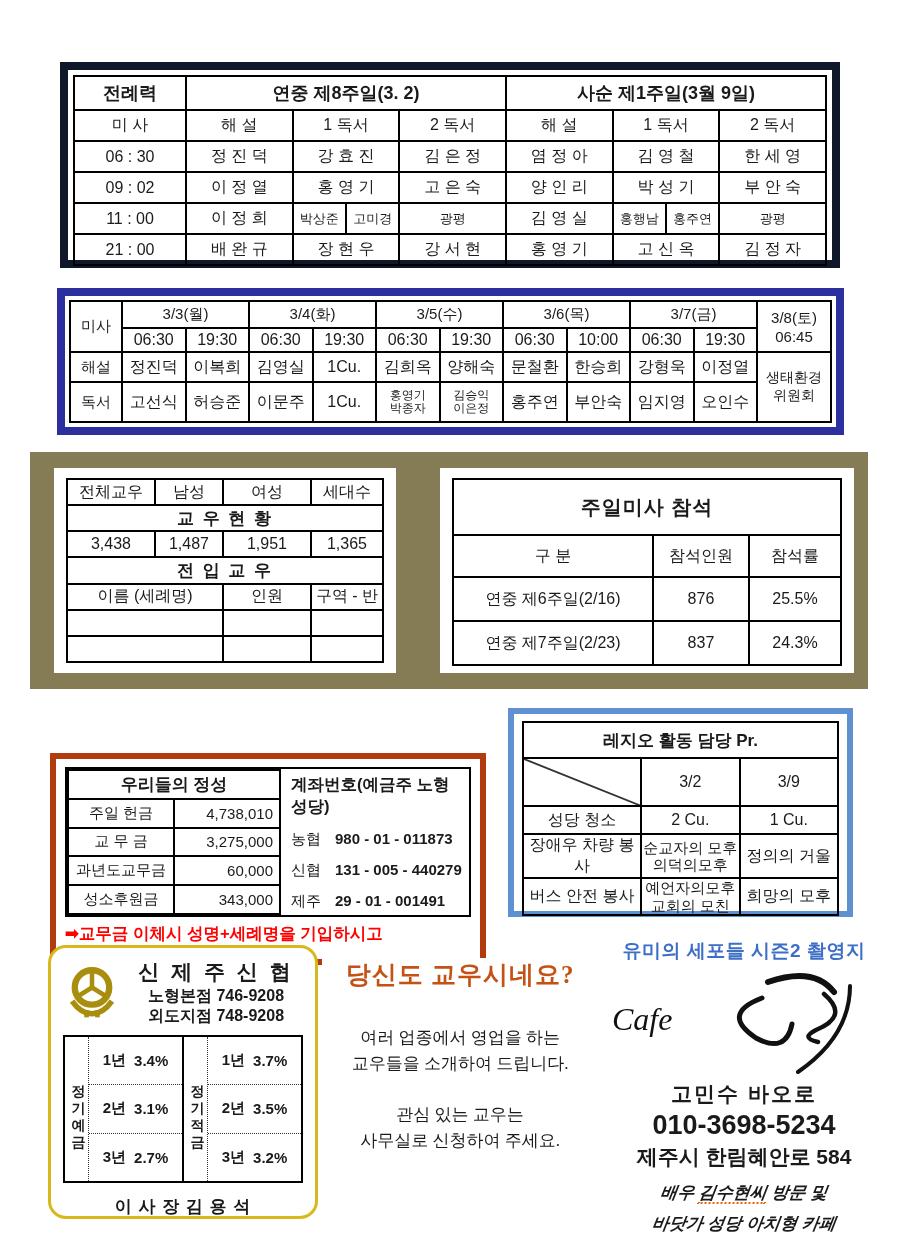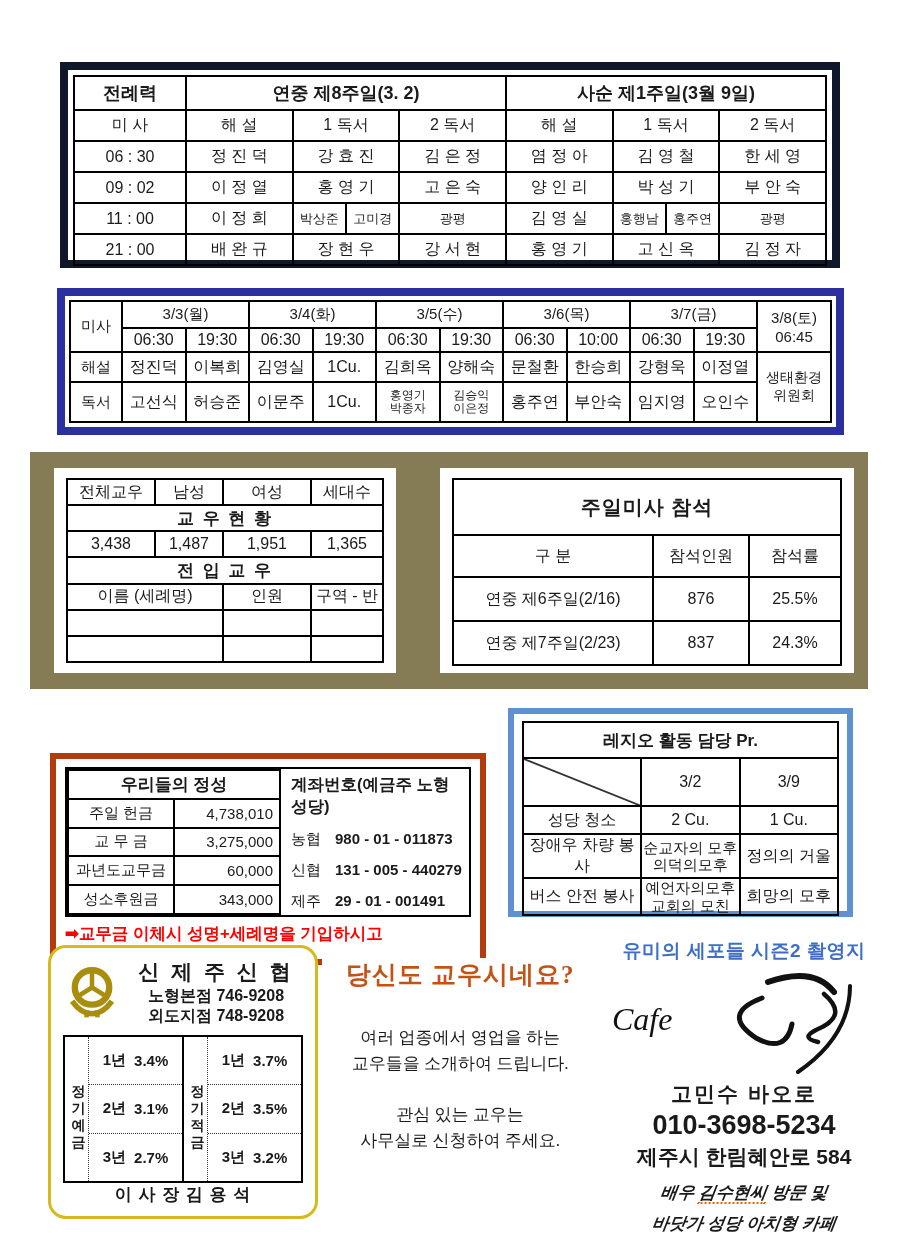--- a/index.html
+++ b/index.html
@@ -82,21 +82,21 @@
   .cu-headtext { flex:1; }
   .cu-name { font-weight:bold; font-size:21px; letter-spacing:3px; text-align:center; }
   .cu-branch { font-weight:bold; font-size:16px; text-align:center; line-height:1.25; }
   .cu-rates { display:flex; border:2px solid #000; margin-top:9px; height:148px; }
   .cu-half { flex:1; display:flex; }
   .cu-half.first { border-right:2px solid #000; }
   .vlabel { width:24px; writing-mode:vertical-rl; text-orientation:upright; text-align:center; font-size:14px; font-weight:bold; border-right:1px dotted #333; letter-spacing:3px; padding:6px 0; }
   .cu-rows { flex:1; display:flex; flex-direction:column; }
   .cu-row { flex:1; display:flex; align-items:center; justify-content:center; gap:8px; font-weight:bold; font-size:15px; border-bottom:1px dotted #333; }
   .cu-row:last-child { border-bottom:none; }
-  .cu-footer { text-align:center; font-weight:bold; font-size:17px; letter-spacing:1px; }
+  .cu-footer { text-align:center; font-weight:bold; font-size:17px; margin-top:12px; letter-spacing:1px; }
 
   
   #sec6 { left:322px; top:958px; width:276px; text-align:center; font-family:"Liberation Serif", serif; }
   .promo-title { color:#c35214; font-weight:bold; font-size:25px; letter-spacing:1px; }
   .promo-body { font-size:17px; margin-top:34px; line-height:1.5; }
   .promo-price { color:#e8650c; font-weight:bold; font-size:18px; margin-top:26px; }
   .promo-body2 { font-size:17px; margin-top:26px; line-height:1.5; }
 
   
   #sec7 { left:598px; top:938px; width:292px; text-align:center; }

